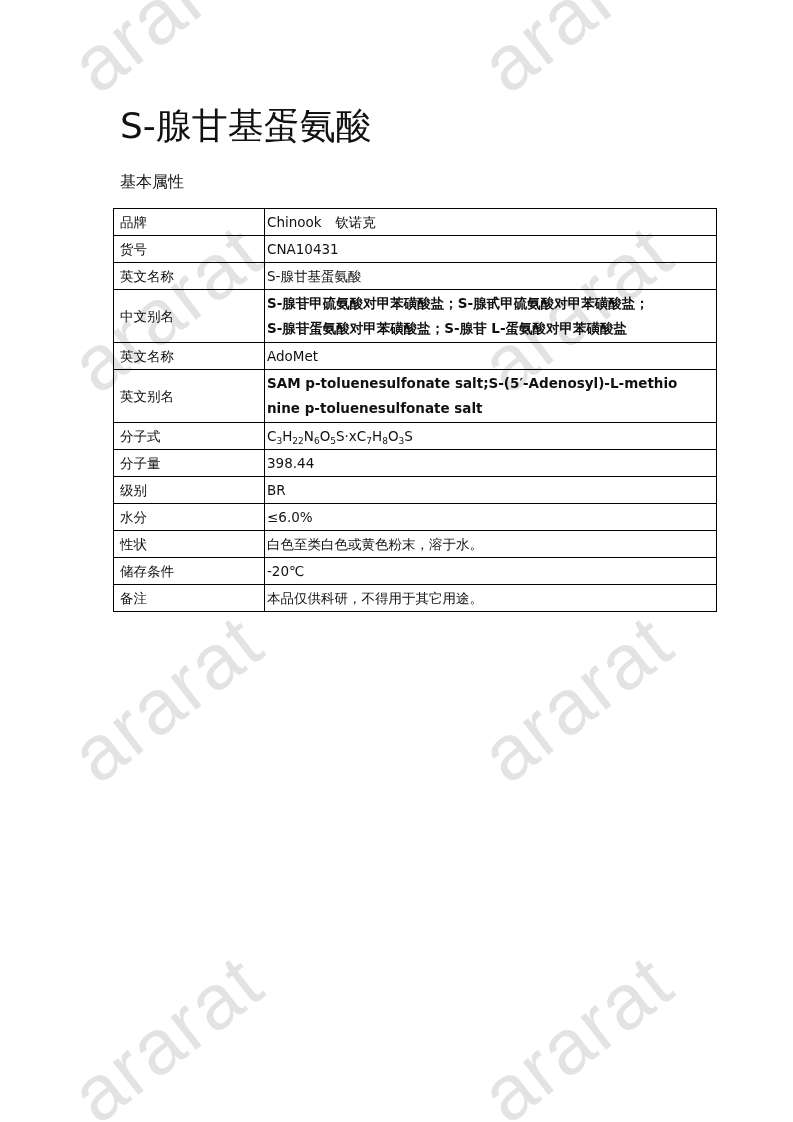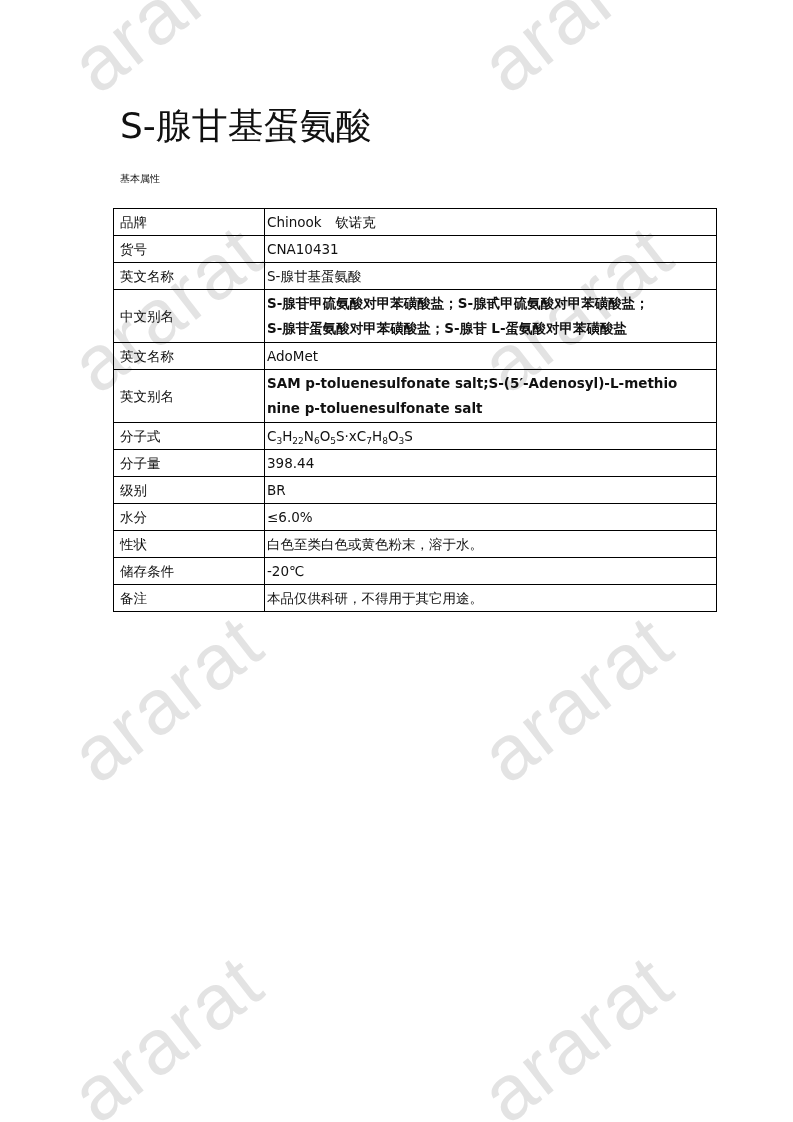--- a/index.html
+++ b/index.html
@@ -13,21 +13,21 @@
     font-size: 78px; color: #e3e3e3; transform: rotate(-38deg);
     transform-origin: left bottom; letter-spacing: 2px; z-index: 0;
     white-space: nowrap; user-select: none;
   }
   .page-title {
     position: absolute; left: 120px; top: 100px; margin: 0;
     font-size: 36px; font-weight: normal; line-height: 52px; z-index: 1;
     font-family: "DejaVu Sans", sans-serif;
   }
   .section-label {
-    position: absolute; left: 120px; top: 172px; font-size: 10px; z-index: 1;
+    position: absolute; left: 120px; top: 172px; font-size: 16px; z-index: 1;
   }
   table.spec {
     position: absolute; left: 113px; top: 208px; width: 604px;
     border-collapse: collapse; z-index: 1; font-size: 13.5px;
     background: transparent;
   }
   table.spec td {
     border: 1px solid #000; padding: 0 6px; vertical-align: middle;
     line-height: 26px; height: 26px;
   }

